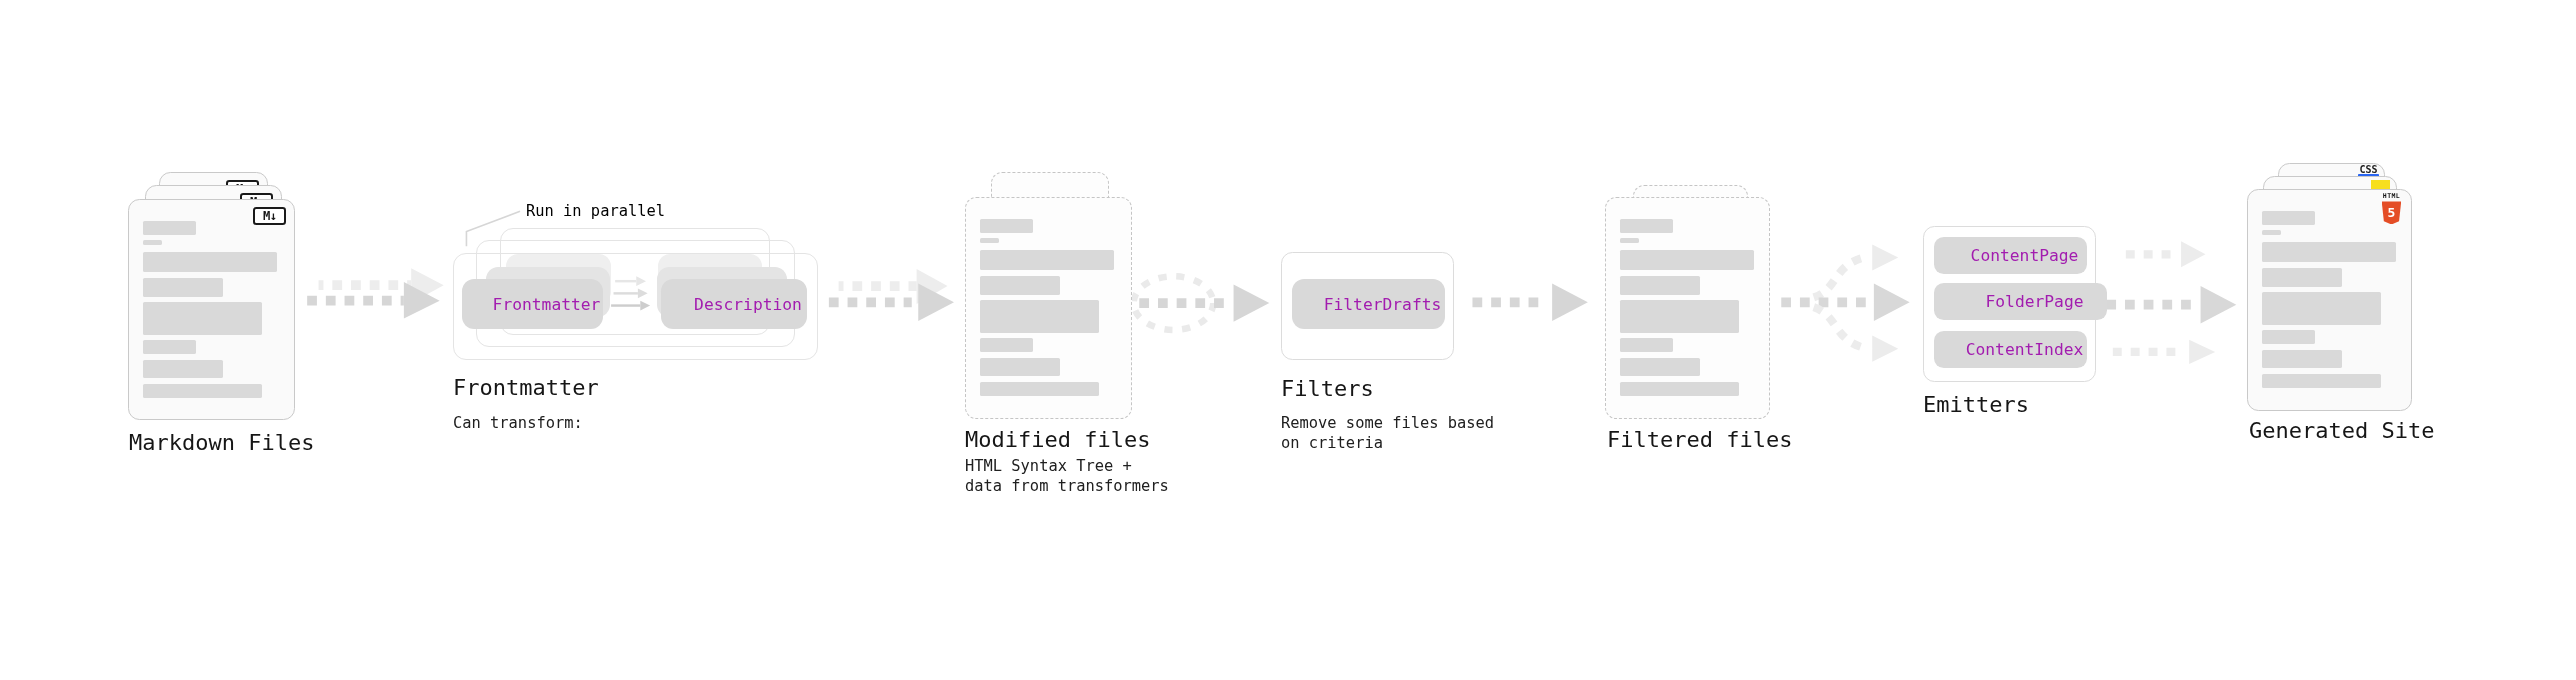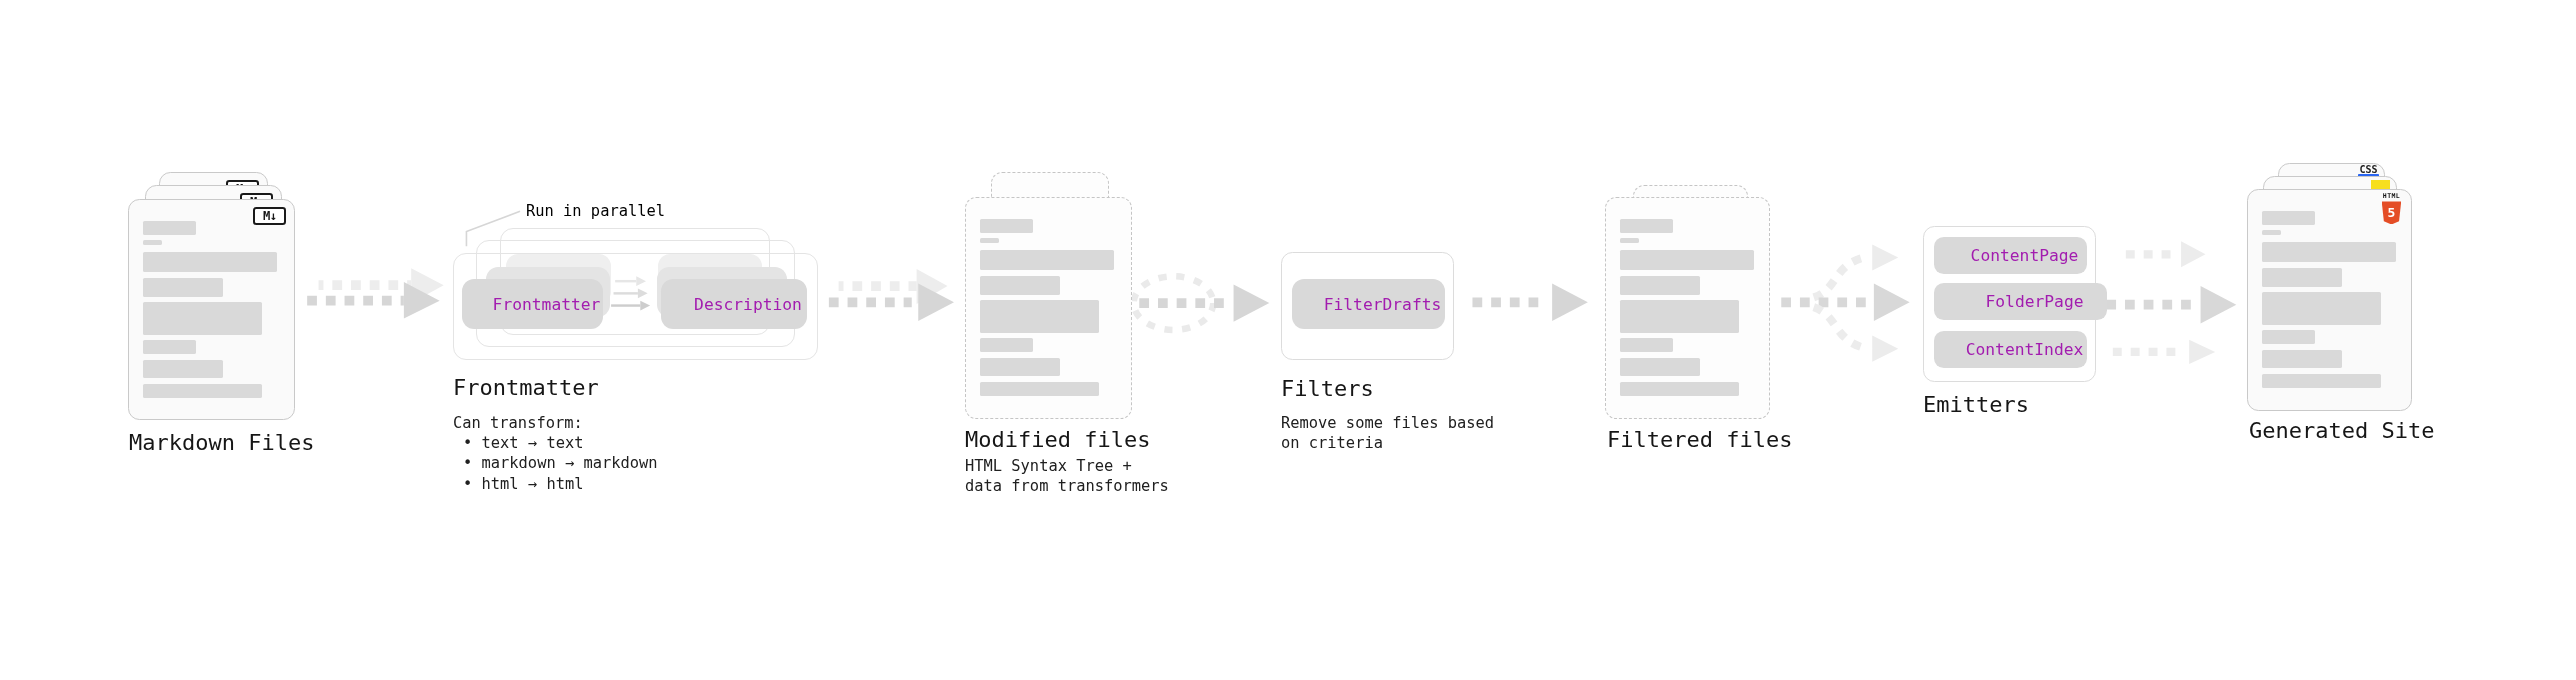--- a/index.html
+++ b/index.html
@@ -161,25 +161,20 @@
   <div class="outline-box" style="left:476px;top:240px;width:319px;height:107px;"></div>
   <div class="pill g1" style="left:486px;top:267px;width:124px;height:50px;"></div>
   <div class="pill g1" style="left:657px;top:267px;width:130px;height:50px;"></div>
 
   <div class="outline-box" style="left:453px;top:253px;width:365px;height:107px;"></div>
   <div class="pill" style="left:462px;top:279px;width:141px;height:50px;">Frontmatter</div>
   <div class="pill" style="left:661px;top:279px;width:146px;height:50px;">Description</div>
 
   <div class="stage-label" style="left:453px;top:375px;">Frontmatter</div>
   <div class="stage-caption" style="left:453px;top:413px;">Can transform:</div>
-  <div class="stage-caption" style="left:463px;top:433px;">
-    <div>• text → text</div>
-    <div>• markdown → markdown</div>
-    <div>• html → html</div>
-  </div>
 
   <div class="doc-card dashed" style="left:991px;top:172px;width:118px;height:98px;"></div>
   <div class="doc-card dashed" style="left:965px;top:197px;width:167px;height:222px;">
     <div class="bars">
         <div class="bar" style="width: 53px; height: 14px; margin-top: 0px;"></div>
         <div class="bar" style="width: 18.7px; height: 4.9px; margin-top: 4.9px;"></div>
         <div class="bar" style="width: 134px; height: 20.3px; margin-top: 7.3px;"></div>
         <div class="bar" style="width: 80px; height: 18.7px; margin-top: 5.7px;"></div>
         <div class="bar" style="width: 119px; height: 32.5px; margin-top: 5.7px;"></div>
         <div class="bar" style="width: 53px; height: 14px; margin-top: 4.9px;"></div>

